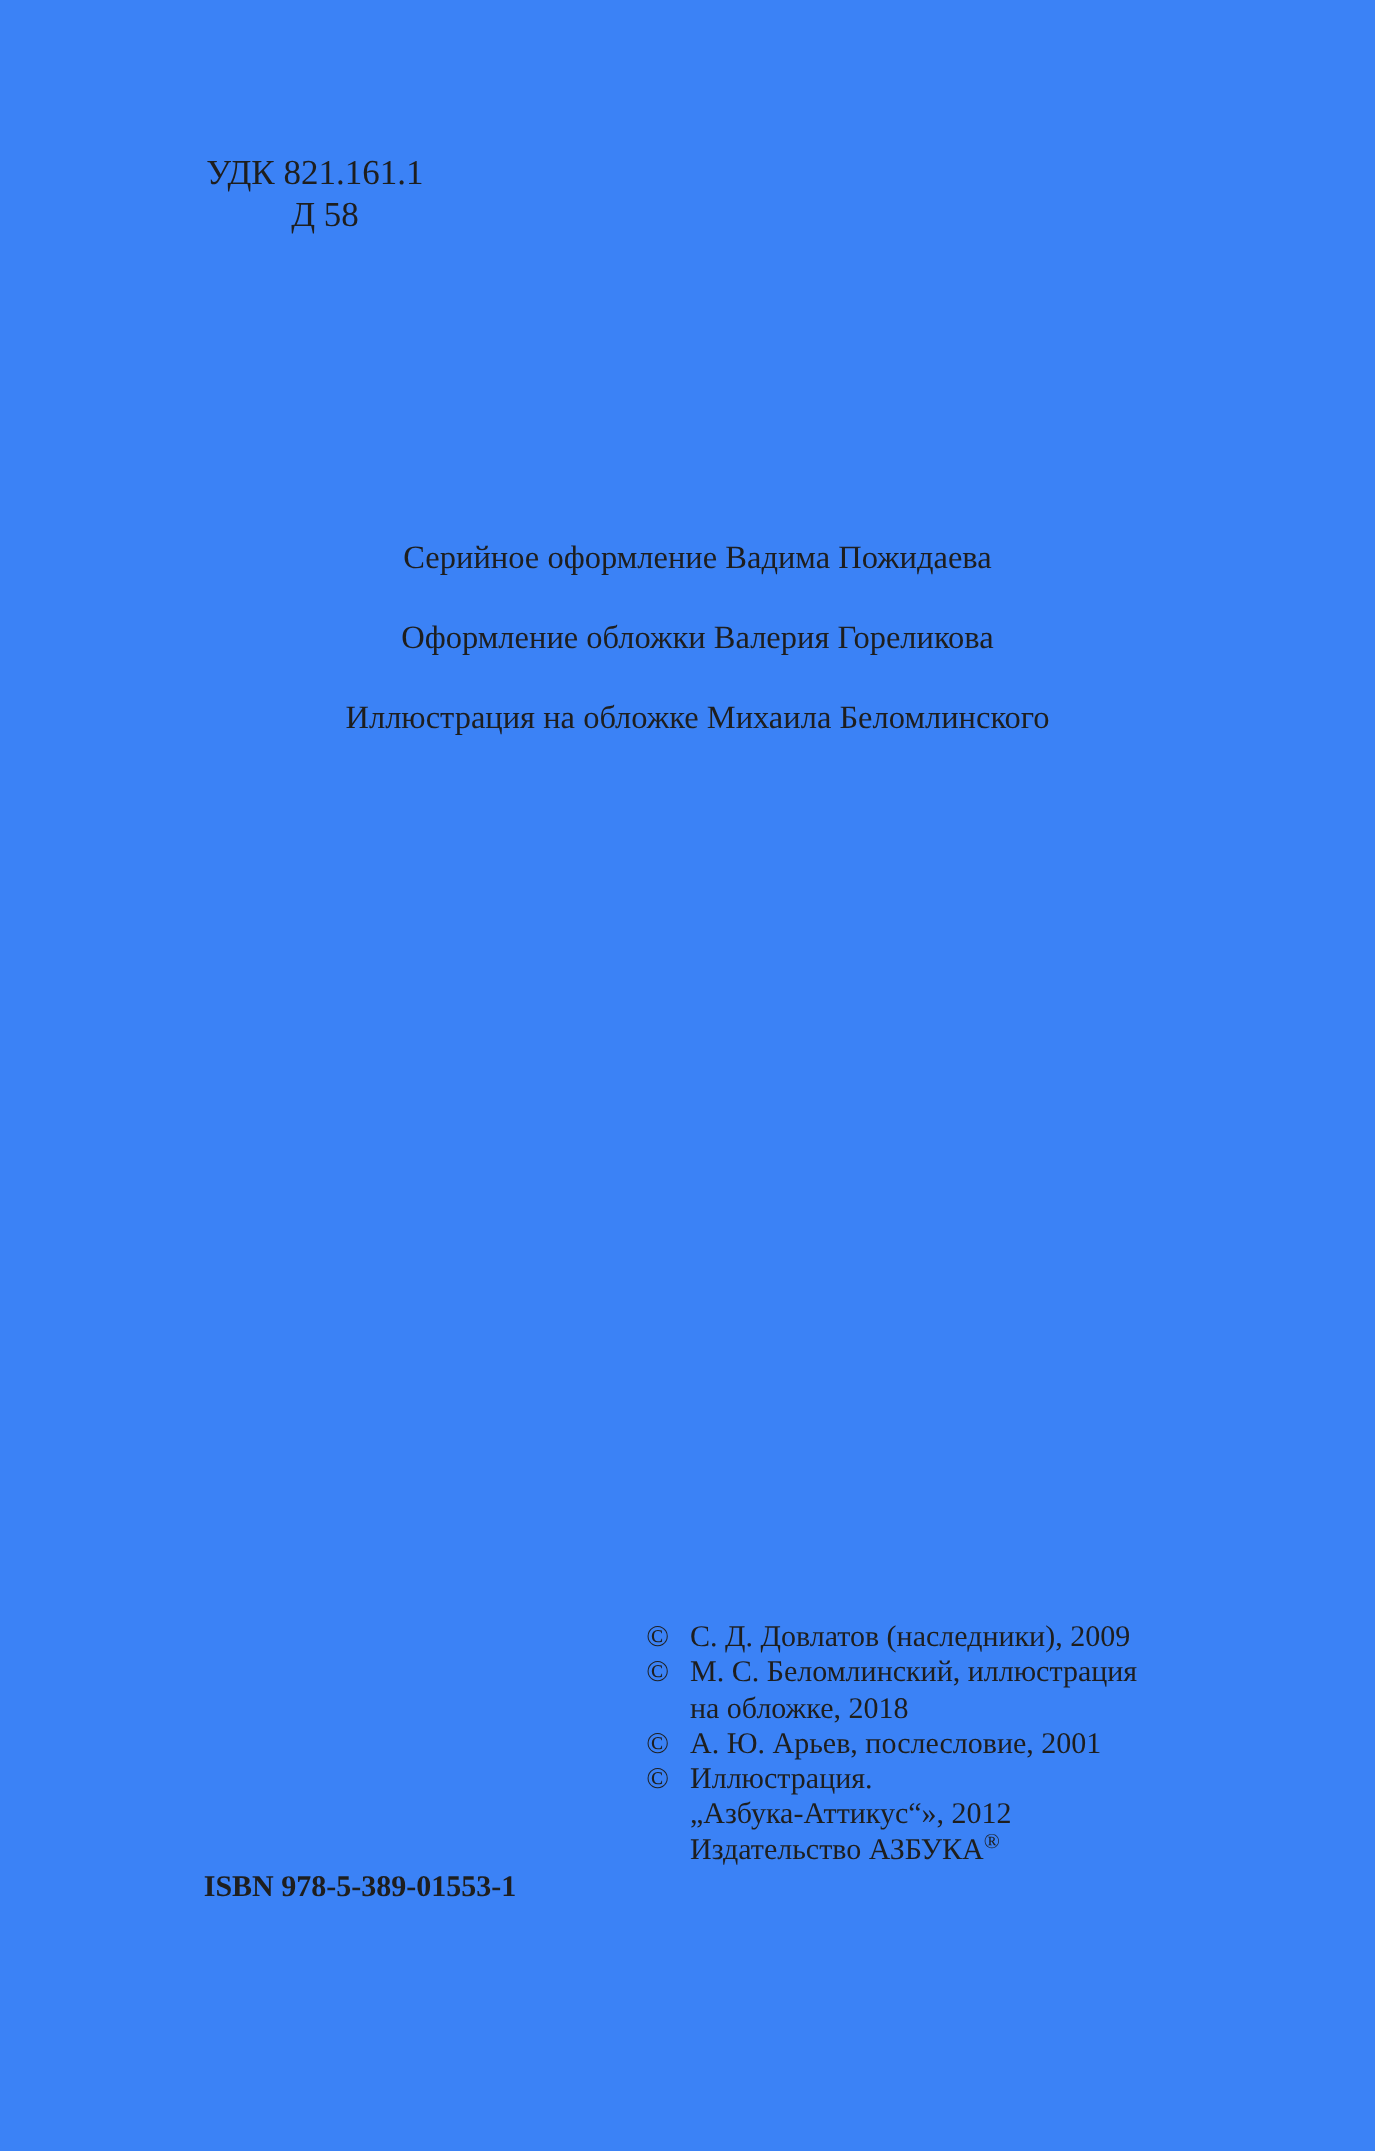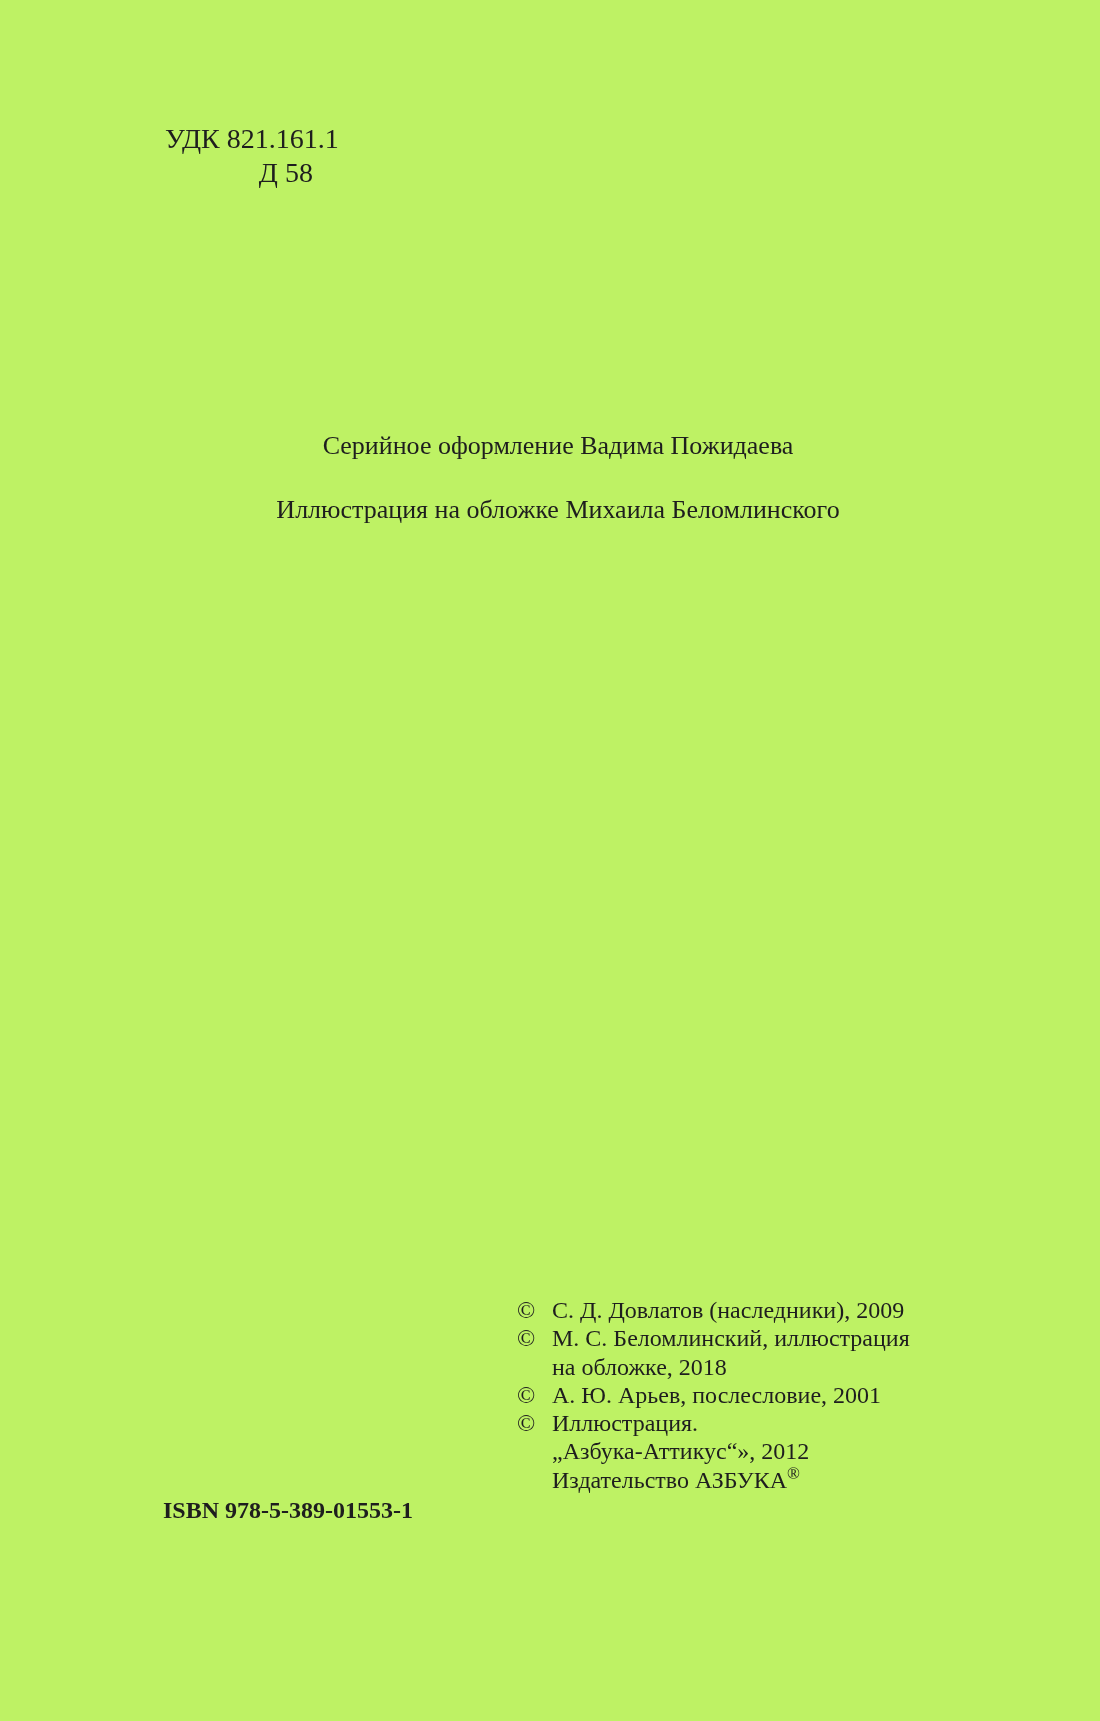--- a/index.html
+++ b/index.html
@@ -13,31 +13,31 @@
       position: relative;
       overflow: hidden;
       font-family: "Liberation Serif", "DejaVu Serif", serif;
       color: #1e1e1e;
     }
     .page {
       position: absolute;
       left: 0; top: 0;
       width: 1100px;
       height: 1721px;
-      background: #bef264;
+      background: #3b82f6;
     }
     .classification {
       position: absolute;
       left: 165px;
       top: 122px;
       font-size: 28px;
       line-height: 34px;
     }
     .classification .line { display: block; white-space: nowrap; }
-    .classification .indent { padding-left: 68px; text-align: center; }
+    .classification .indent { padding-left: 68px; }
 
     .credits {
       position: absolute;
       left: 0;
       width: 1100px;
       top: 430px;
       text-align: center;
       font-size: 26px;
       line-height: 32px;
       padding-left: 16px;
@@ -88,20 +88,21 @@
 
 <div class="page">
 
   <div class="classification">
     <span class="line">УДК 821.161.1</span>
     <span class="line indent">Д 58</span>
   </div>
 
   <div class="credits">
     <span class="line">Серийное оформление Вадима Пожидаева</span>
+    <span class="line">Оформление обложки Валерия Гореликова</span>
     <span class="line">Иллюстрация на обложке Михаила Беломлинского</span>
   </div>
 
   <div class="copyright">
     <div class="row">
       <span class="mark">©</span>
       <span class="text">С. Д. Довлатов (наследники), 2009</span>
     </div>
     <div class="row">
       <span class="mark">©</span>

